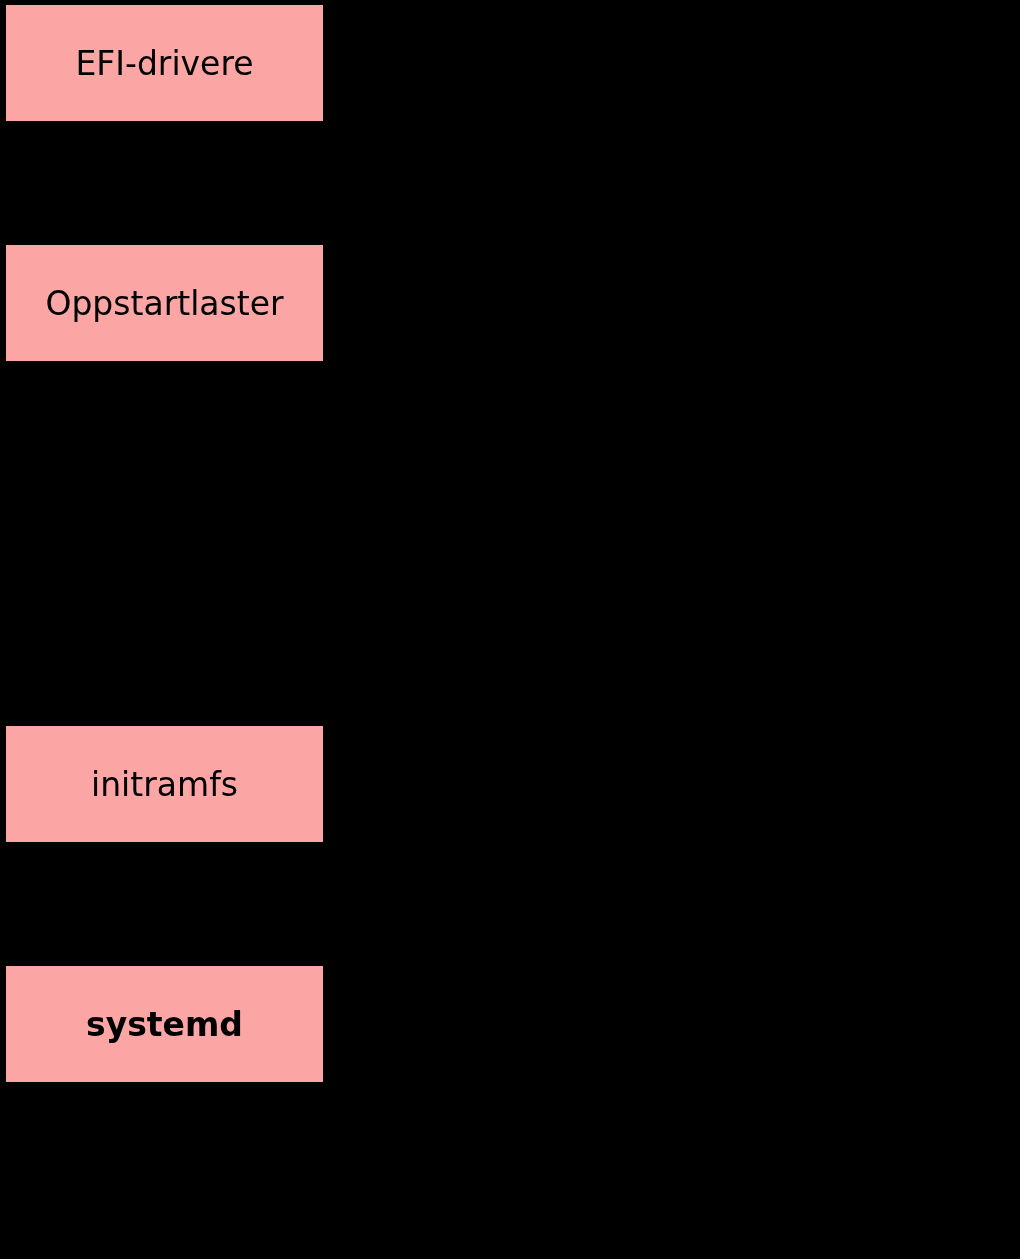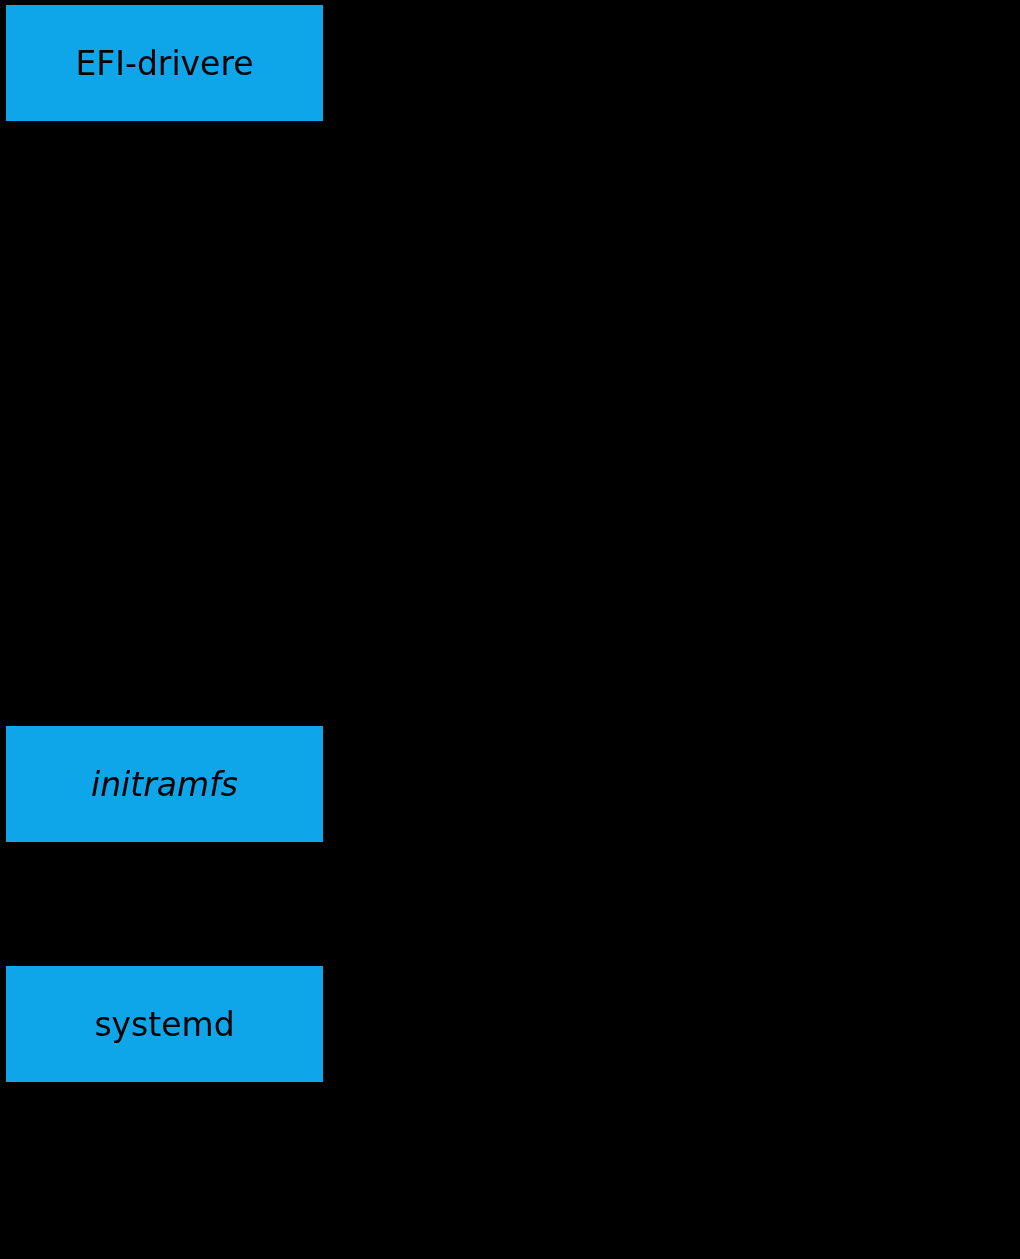--- a/index.html
+++ b/index.html
@@ -17,49 +17,52 @@
     position: relative;
     width: 1020px;
     height: 1259px;
     background: #000000;
   }
   .flow-node {
     position: absolute;
     left: 6px;
     width: 317px;
     height: 116px;
-    background: #0ea5e9;
+    background: #fca5a5;
     color: #000000;
     display: flex;
     align-items: center;
     justify-content: center;
     box-sizing: border-box;
   }
   .flow-node .node-label {
     font-size: 33px;
     line-height: 1;
     letter-spacing: 0px;
     color: #000000;
     white-space: nowrap;
   }
   .node-0 { top: 5px; }
   .node-1 { top: 245px; }
   .node-2 { top: 486px; }
-  .node-3 { top: 726px; font-style: italic; }
-  .node-4 { top: 966px; }
+  .node-3 { top: 726px; }
+  .node-4 { top: 966px; font-weight: bold; }
 </style>
 </head>
 <body>
 
 <div class="diagram-canvas">
 
   <div class="flow-node node-0">
     <span class="node-label">EFI-drivere</span>
   </div>
 
+  <div class="flow-node node-1">
+    <span class="node-label">Oppstartlaster</span>
+  </div>
 
 
   <div class="flow-node node-3">
     <span class="node-label">initramfs</span>
   </div>
 
   <div class="flow-node node-4">
     <span class="node-label">systemd</span>
   </div>
 

